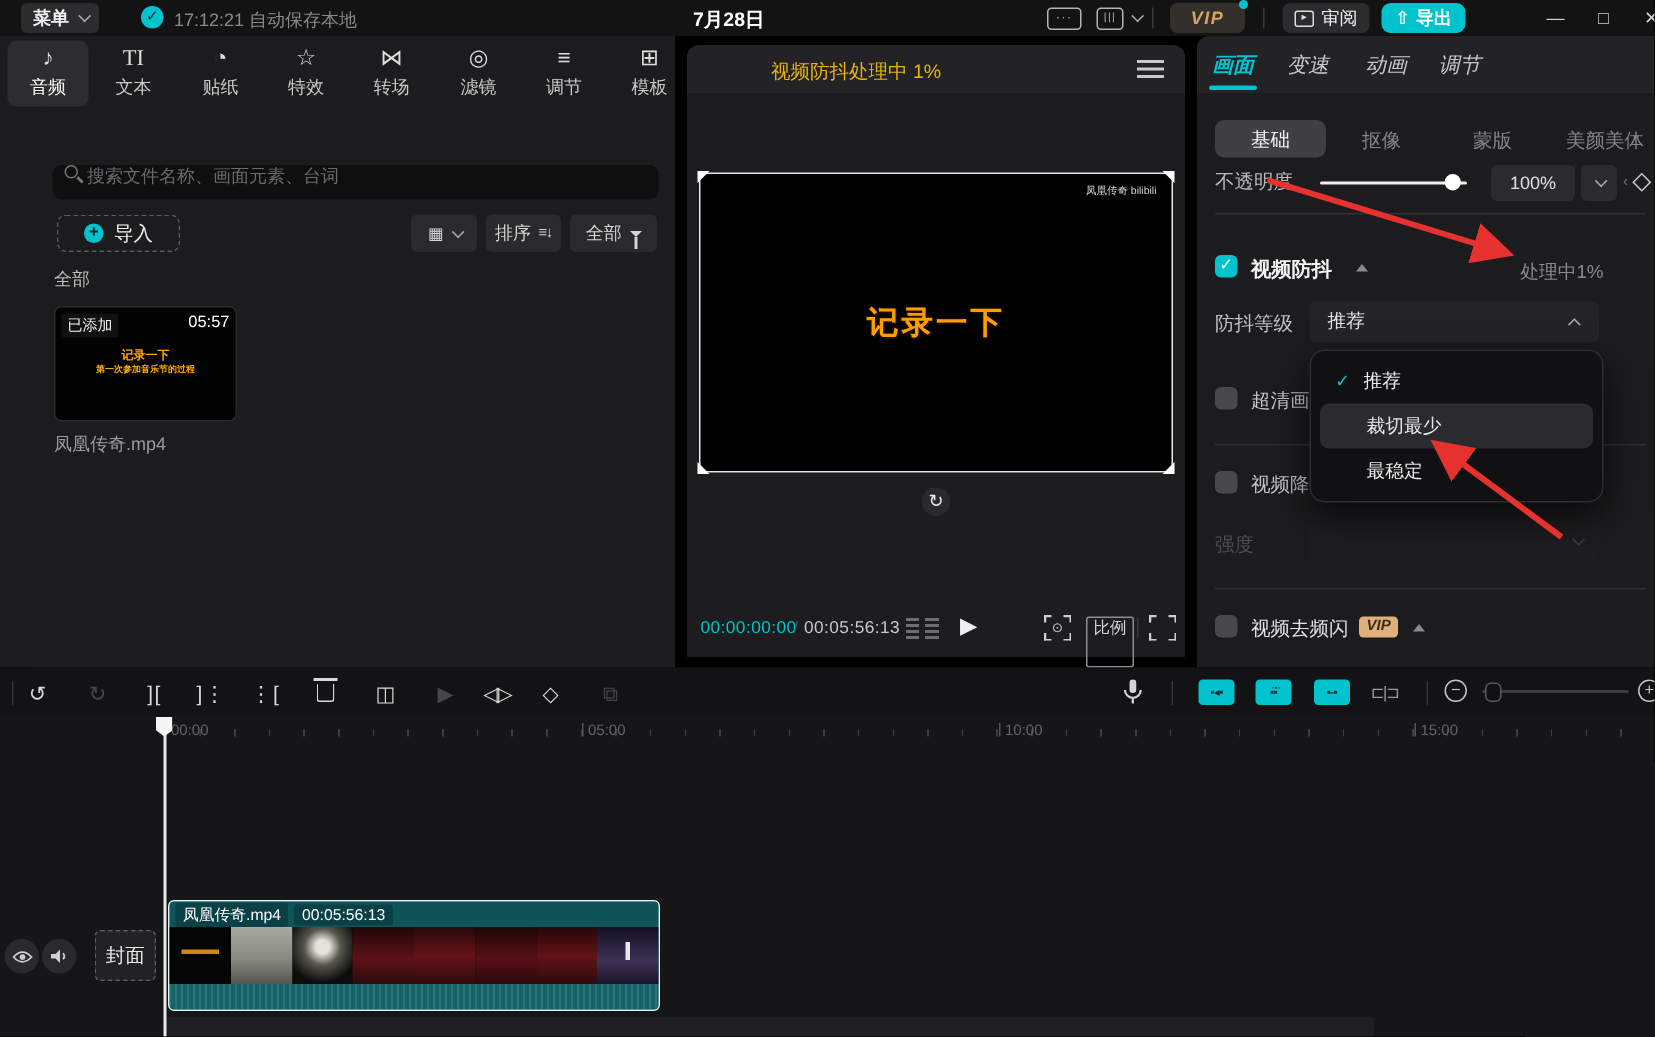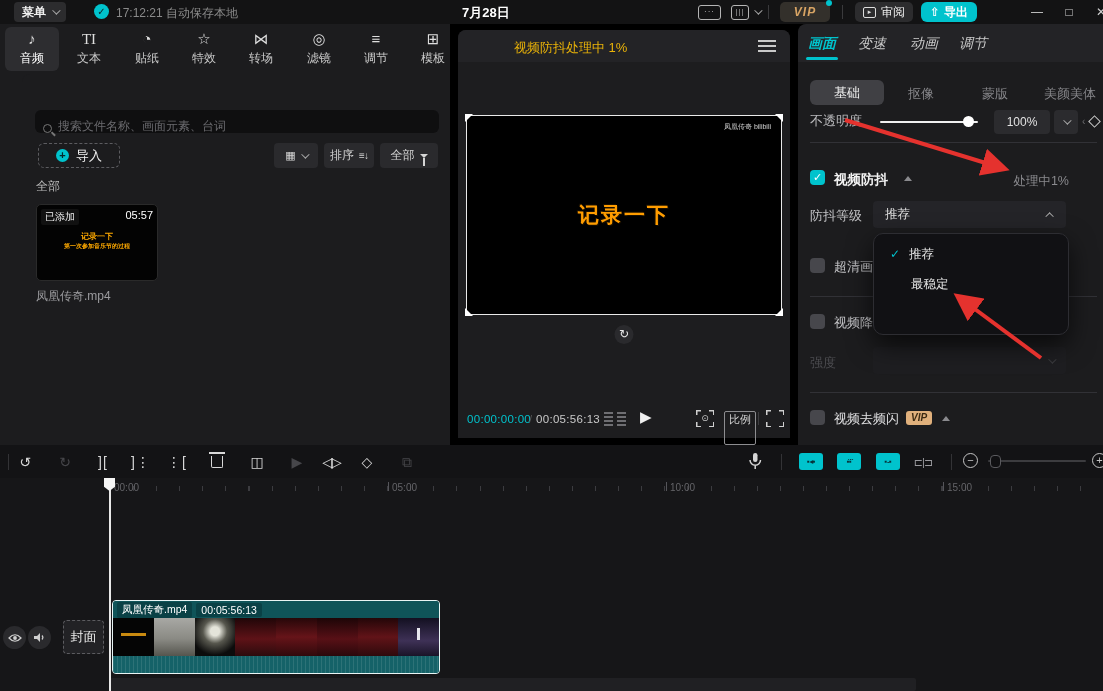--- a/index.html
+++ b/index.html
@@ -30,21 +30,21 @@
   
   #left-panel { left:0; top:24px; width:450px; height:421px; background:#1c1c1e; }
   .tool-item { top:3px; width:54px; height:44px; display:flex; flex-direction:column; align-items:center; justify-content:center; gap:2px; color:#c9c9c9; }
   .tool-item.active { background:#2d2d30; border-radius:6px; color:#fff; }
   .tool-ic { font-size:15px; line-height:16px; height:17px; color:#dedede; }
   .tool-lb { font-size:12px; }
   #side-strip { left:0; top:50px; width:22px; height:371px; background:#141416; }
   .side-pill { left:-8px; width:28px; height:30px; background:#2a2a2d; border-radius:6px; color:#c5c5c5; font-size:12px; display:flex; align-items:center; justify-content:flex-end; padding-right:3px; }
   .side-text { left:0px; width:22px; color:#aeaeae; font-size:12px; text-align:right; padding-right:3px; }
   #media-content { left:22px; top:50px; width:428px; height:371px; background:#1c1c1e; border-radius:8px 0 0 0; }
-  .search-box { left:35px; top:60px; width:404px; height:23px; background:#0f0f10; border-radius:6px; display:flex; align-items:flex-end; padding:0 8px; gap:6px; }
+  .search-box { left:35px; top:60px; width:404px; height:23px; background:#0f0f10; border-radius:6px; display:flex; align-items:flex-start; padding:0 8px; gap:6px; }
   .search-box input { background:transparent; border:none; outline:none; color:#ddd; font-size:12px; width:100%; font-family:inherit; }
   .search-box input::placeholder { color:#6a6a6e; }
   .mag { width:9px; height:9px; border:1.5px solid #777; border-radius:50%; position:relative; flex:0 0 auto; }
   .mag::after { content:''; position:absolute; width:5px; height:1.5px; background:#777; transform:rotate(45deg); left:7px; top:8px; }
   .import-btn { left:38px; top:93px; width:82px; height:25px; border:1px dashed #5c5c60; border-radius:6px; display:flex; align-items:center; justify-content:center; gap:7px; color:#f0f0f0; font-size:13px; }
   .plus-dot { width:13px; height:13px; border-radius:50%; background:#00c3cd; color:#05282b; font-size:11px; line-height:13px; text-align:center; font-weight:bold; }
   .sm-btn { top:93px; height:25px; background:#2a2a2d; border-radius:4px; display:flex; align-items:center; justify-content:center; gap:5px; color:#d5d5d5; font-size:12px; }
   .grid-glyph { font-size:11px; color:#d5d5d5; }
   .sort-glyph { font-size:10px; color:#d5d5d5; letter-spacing:-1px; }
   .funnel { width:0; height:0; border-left:4px solid transparent; border-right:4px solid transparent; border-top:4px solid #d5d5d5; position:relative; display:inline-block; }
@@ -348,20 +348,24 @@
     <span class="abs checkbox off" style="left:12px; top:386px;"></span>
     <span class="abs plain-label" style="left:36px; top:386px; color:#e2e2e4;">视频去频闪</span>
     <span class="abs vip-badge" style="left:108px; top:387px;">VIP</span>
     <span class="abs tri-up" style="left:144px; top:392px;"></span>
 
     <div class="abs dropdown">
       <div class="dd-item">
         <span class="dd-check">✓</span>
         <span>推荐</span>
       </div>
+      <div class="dd-item hover">
+        <span style="width:12px;"></span>
+        <span>裁切最少</span>
+      </div>
       <div class="dd-item">
         <span style="width:12px;"></span>
         <span>最稳定</span>
       </div>
     </div>
   </div>
 
   <div id="tl-toolbar" class="abs">
     <span class="abs tt-sep" style="left:8px;"></span>
     <span class="abs tt-ic" style="left:14px;">↺</span>

